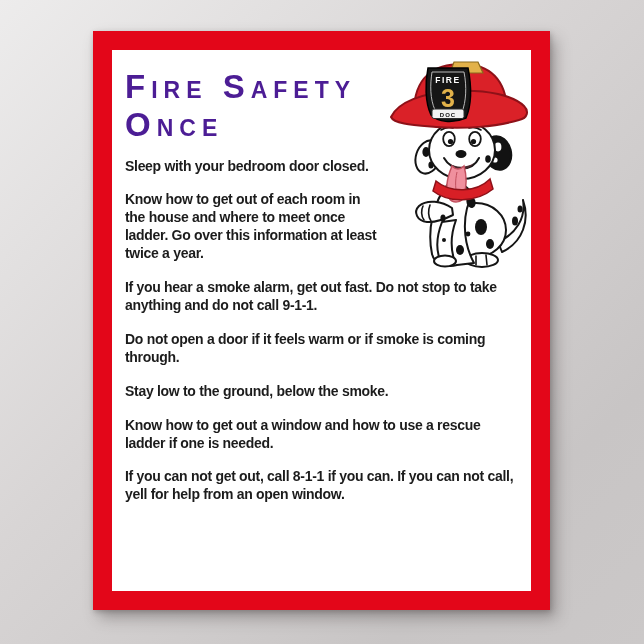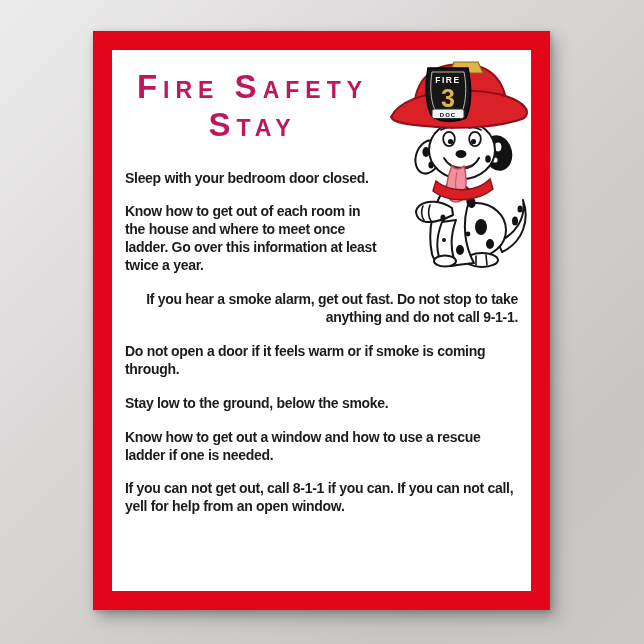--- a/index.html
+++ b/index.html
@@ -28,39 +28,38 @@
     background: var(--paper-white, #ffffff);
     overflow: hidden;
   }
   .dog {
     float: right;
     width: 148px; height: 212px;
     margin: 2px -16px 6px 6px;
   }
   .dog svg { width: 100%; height: 100%; display: block; }
   h1.title {
-    margin: 10px 0 25px;
-    text-align: center;
+    margin: 10px 0 13px;
     font-variant: small-caps;
     font-weight: bold;
     font-size: 33px;
     line-height: 1.16;
     letter-spacing: 6px;
-    color: #be185d;
+    color: #4c1d95;
   }
   h1.title span { display: block; }
   p.tip {
     margin: 0 0 16px;
     font-size: 14px;
     line-height: 1.28;
     font-weight: 600;
     letter-spacing: -0.3px;
     color: var(--text-black, #1c1c1c);
   }
-  p.tip.below-illustration { clear: both; text-align: right; }
+  p.tip.below-illustration { clear: both; }
 
   
   .dogsvg .white { fill:#ffffff; stroke:#151515; stroke-width:2; stroke-linejoin:round; stroke-linecap:round; }
   .dogsvg .black { fill:#121212; stroke:none; }
   .dogsvg .line  { fill:none; stroke:#151515; stroke-width:1.6; stroke-linecap:round; }
   .dogsvg .line2 { fill:none; stroke:#151515; stroke-width:2; stroke-linecap:round; }
   .dogsvg .eye   { fill:#ffffff; stroke:#151515; stroke-width:1.8; }
   .dogsvg .red   { fill:var(--helmet-red, #da2128); stroke:#8e1118; stroke-width:2; stroke-linejoin:round; }
   .dogsvg .gold  { fill:var(--badge-gold, #e2b24a); stroke:#8a6a1c; stroke-width:1.2; }
   .dogsvg .tongue { fill:var(--tongue-pink, #f0909e); stroke:#c2505f; stroke-width:1.5; }
@@ -139,21 +138,21 @@
               <text x="62" y="47" class="badge-number">3</text>
               <rect x="46" y="49" width="32" height="9.5" rx="2" fill="#f3f3f3" stroke="#2c2c2c" stroke-width="1"></rect>
               <text x="62" y="56.5" class="badge-bottom">DOC</text>
             </g>
           </g>
         </svg>
       </div>
 
       <h1 class="title">
         <span>Fire Safety</span>
-        <span>Stay</span>
+        <span>Once</span>
       </h1>
 
       <p class="tip">Sleep with your bedroom door closed.</p>
       <p class="tip">Know how to get out of each room in the house and where to meet once ladder. Go over this information at least twice a year.</p>
       <p class="tip below-illustration">If you hear a smoke alarm, get out fast. Do not stop to take anything and do not call 9-1-1.</p>
       <p class="tip">Do not open a door if it feels warm or if smoke is coming through.</p>
       <p class="tip">Stay low to the ground, below the smoke.</p>
       <p class="tip">Know how to get out a window and how to use a rescue ladder if one is needed.</p>
       <p class="tip">If you can not get out, call 8-1-1 if you can.  If you can not call, yell for help from an open window.</p>
 

